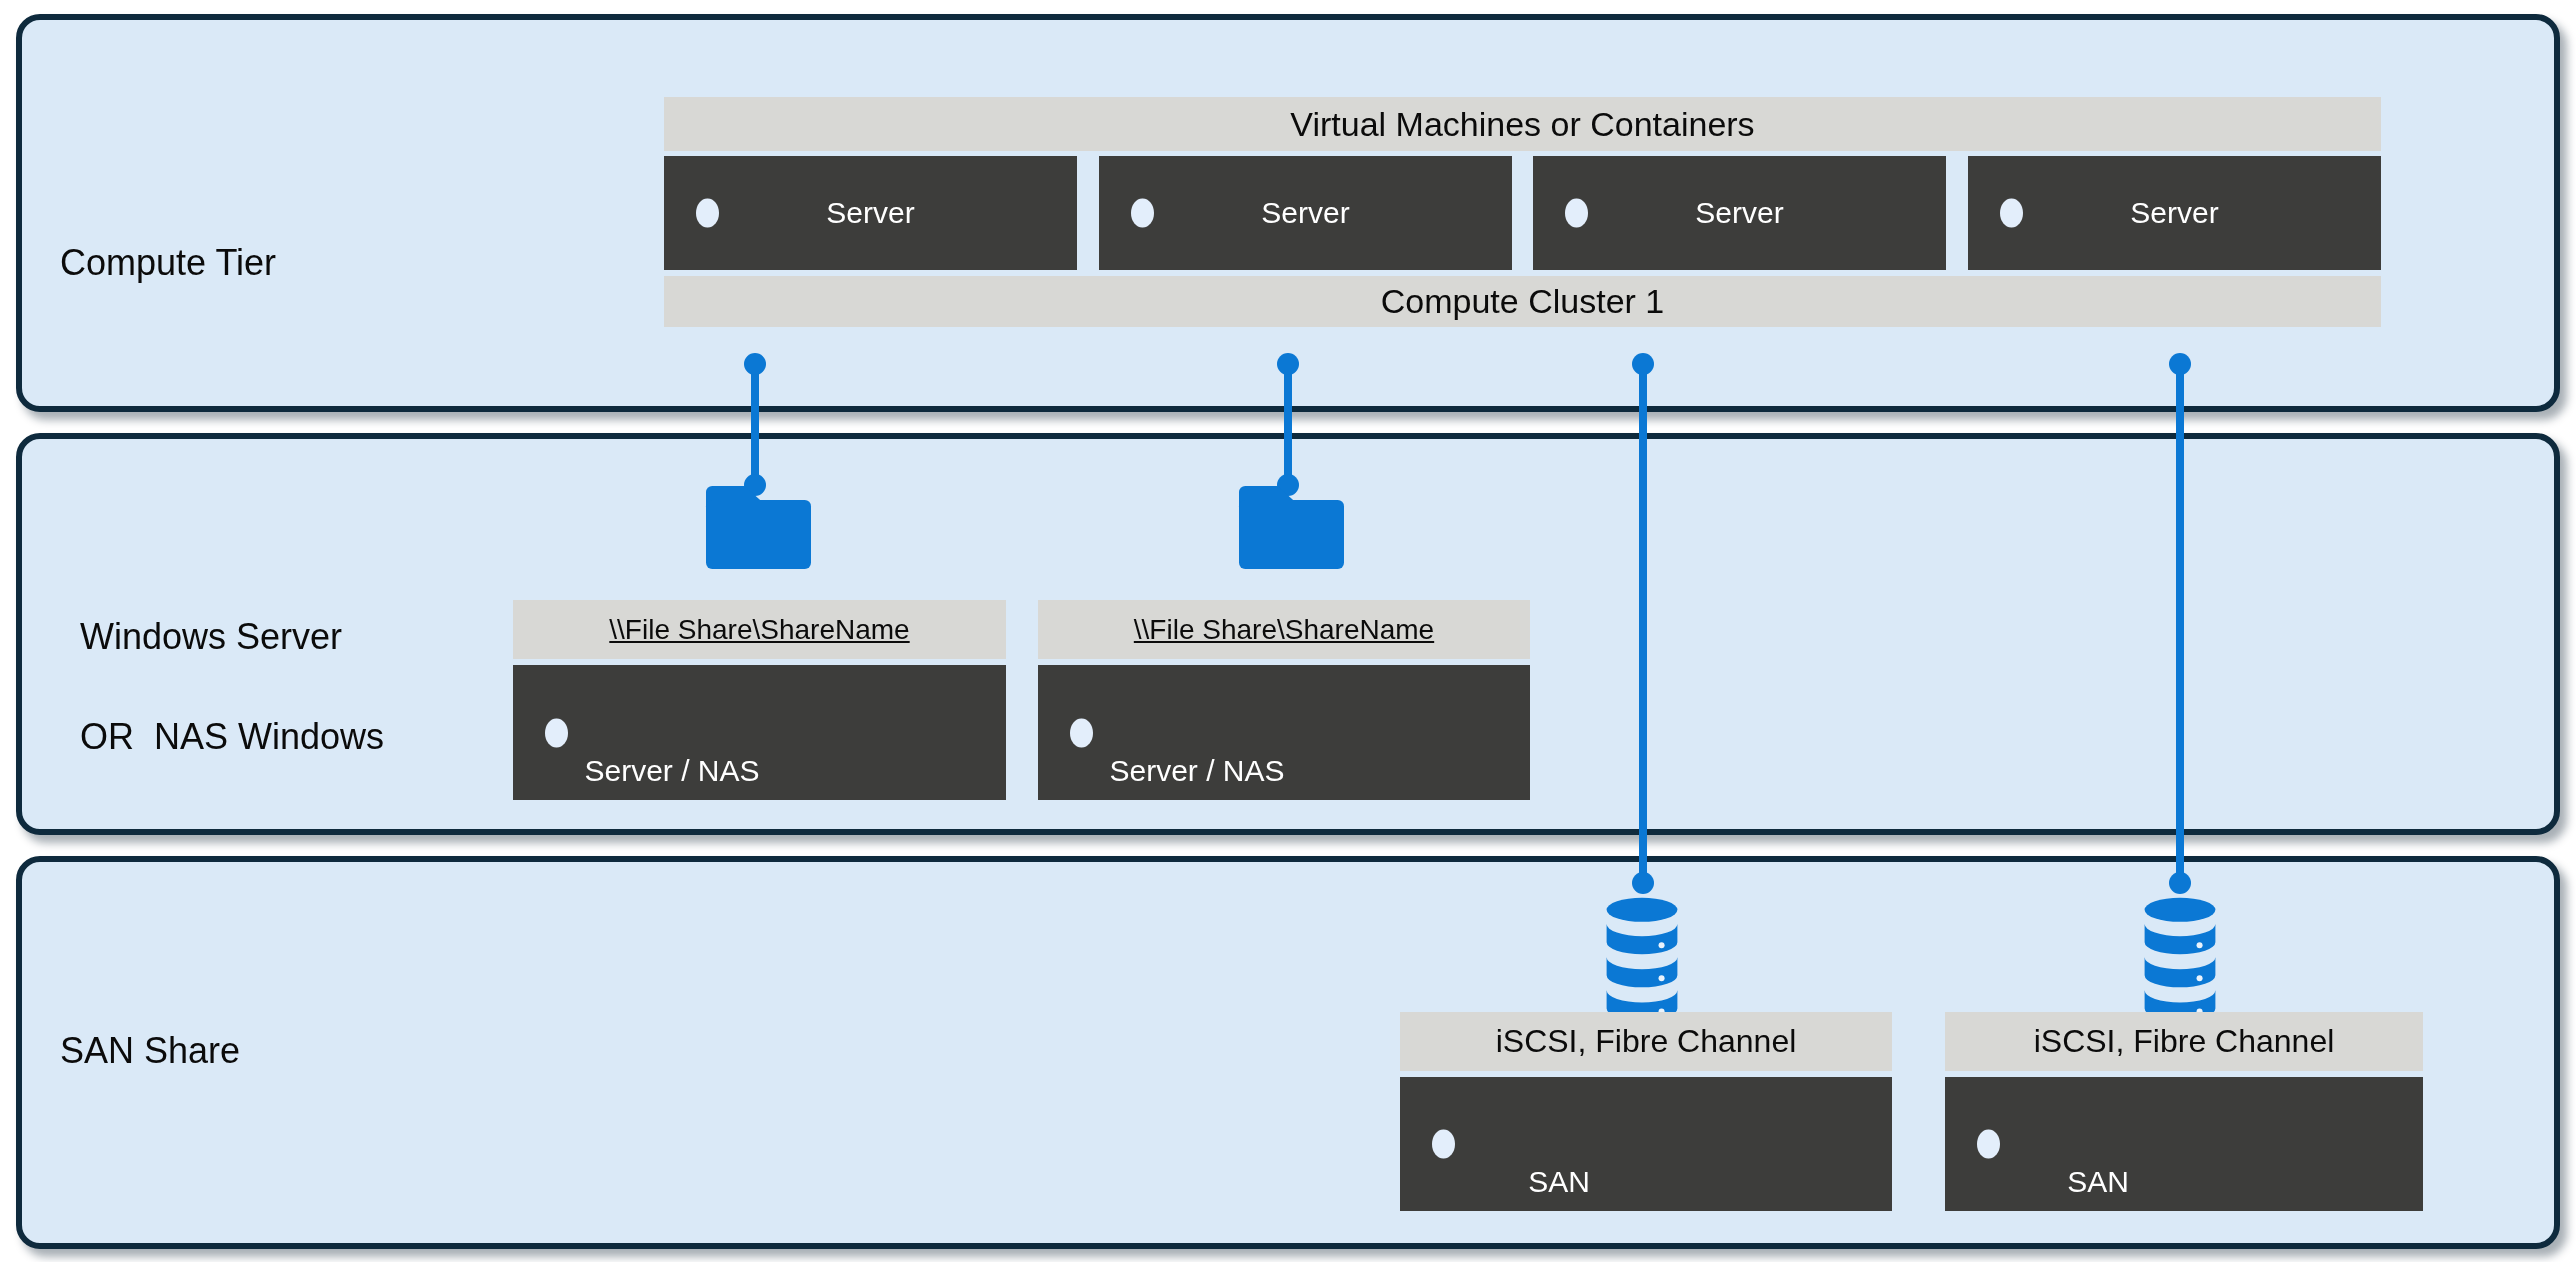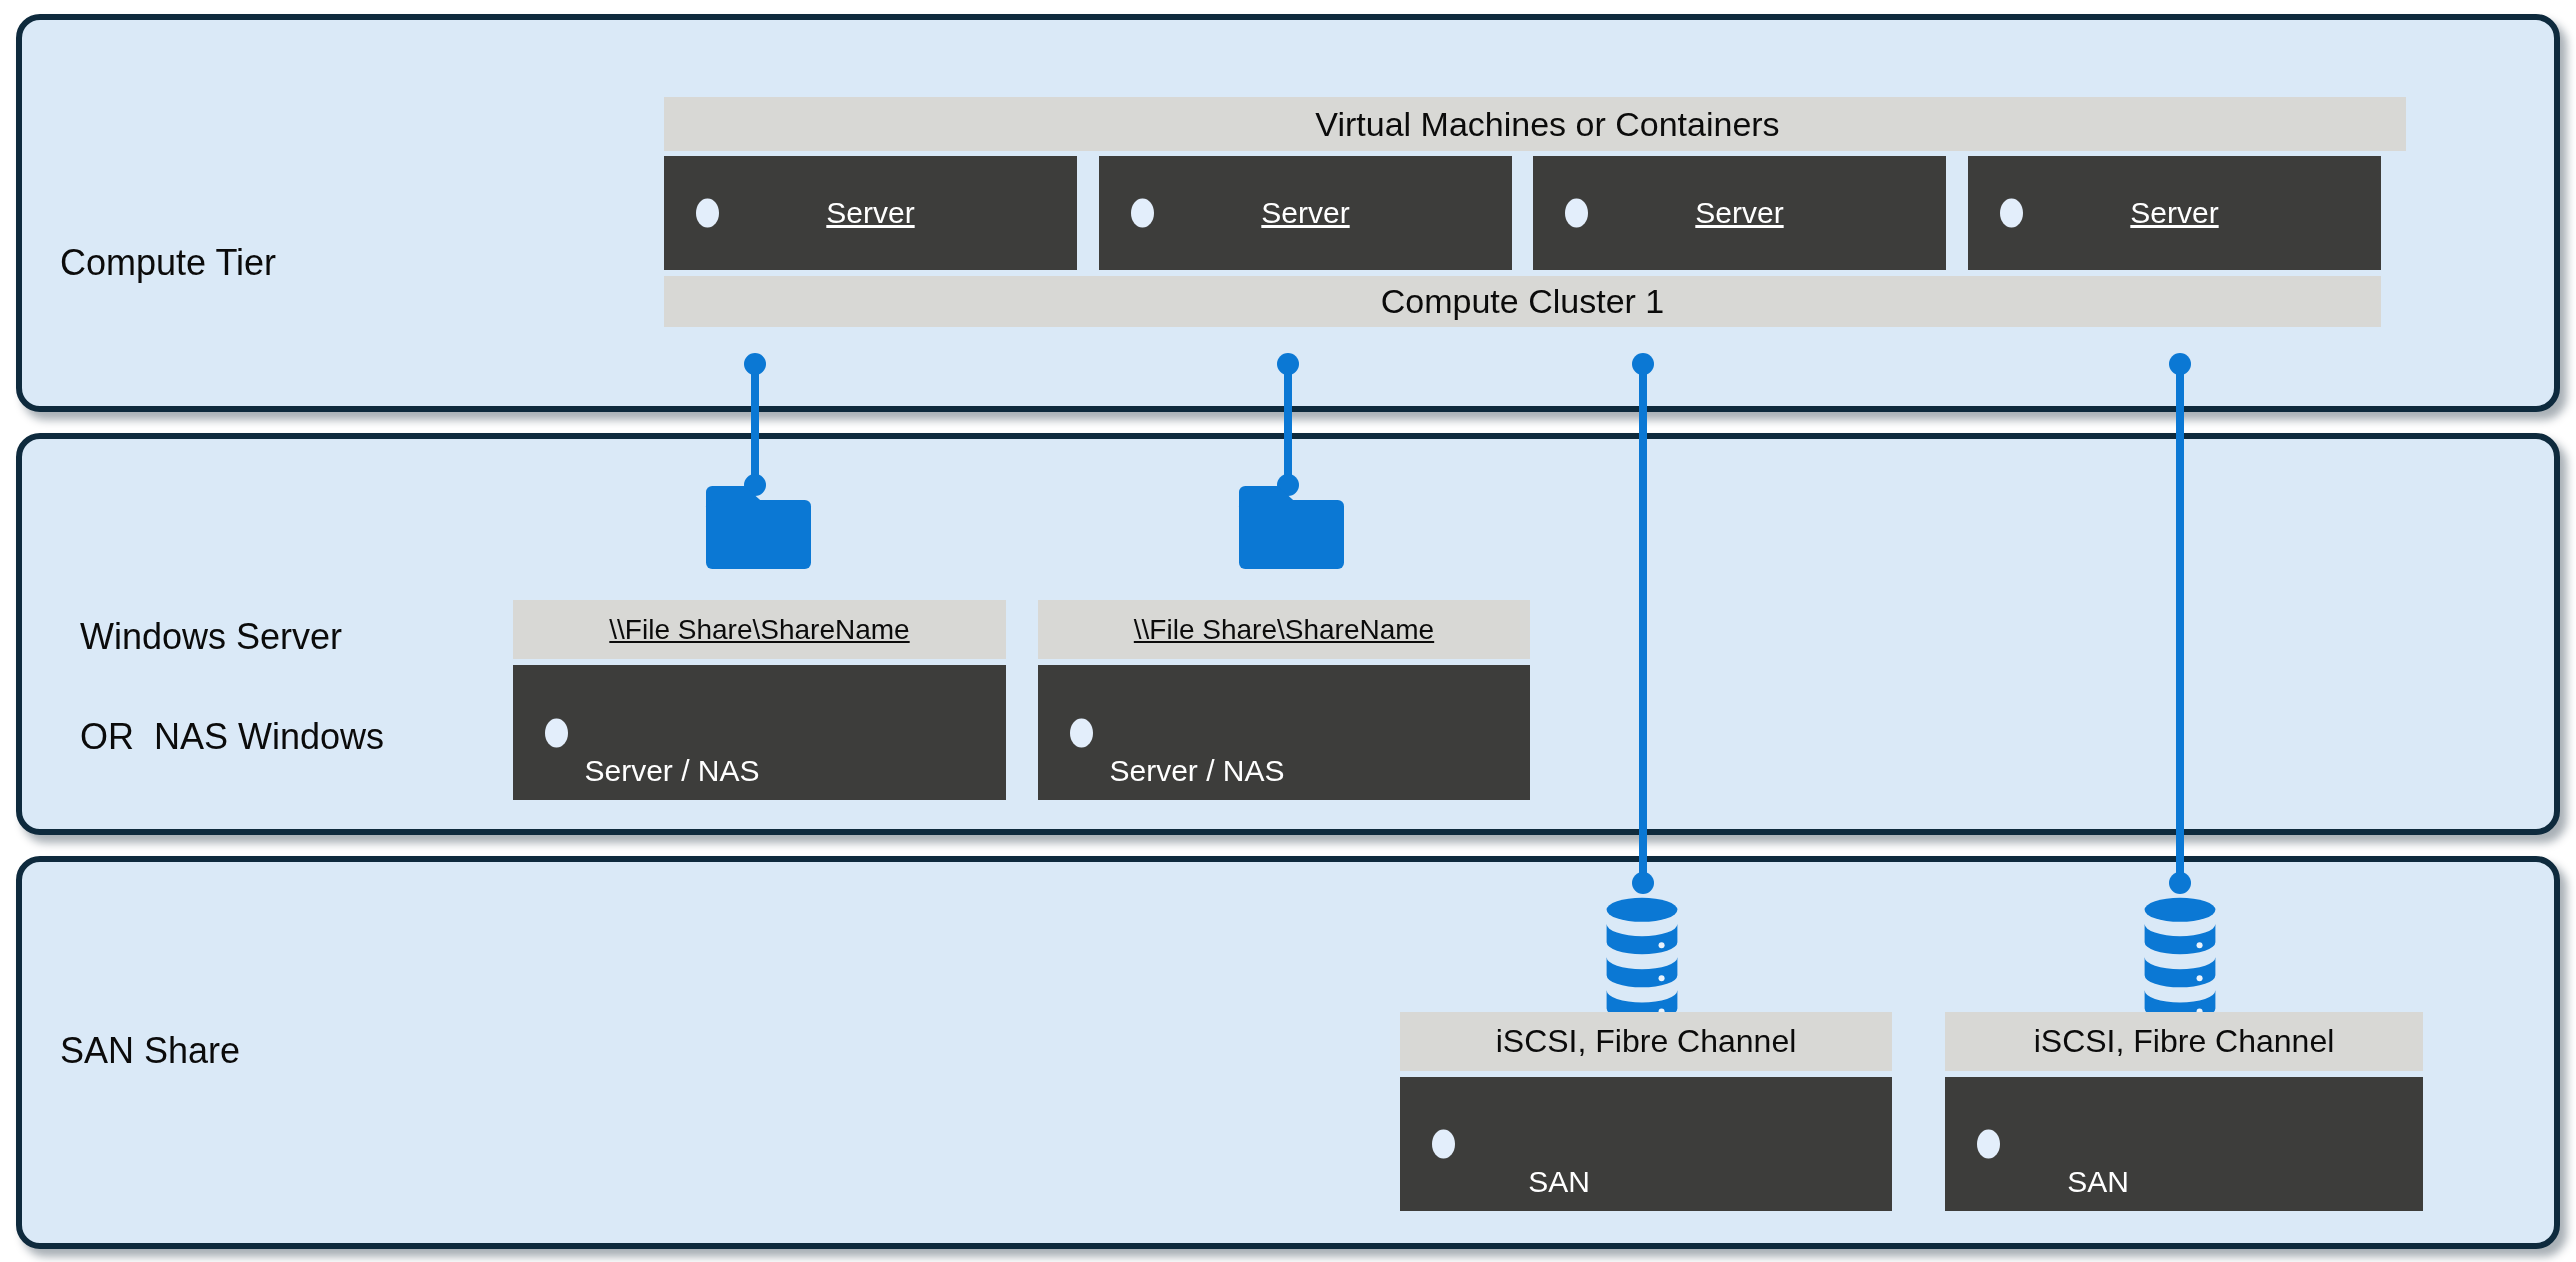--- a/index.html
+++ b/index.html
@@ -16,21 +16,21 @@
   
   .bar{position:absolute;background:#d8d8d5;display:flex;align-items:center;
        justify-content:center;font-size:34px;color:#0b0b0b;}
   .bar .underlined{text-decoration:underline;font-size:28px;}
 
   
   .darkbox{position:absolute;background:#3d3d3b;display:flex;align-items:center;}
   .led{position:absolute;left:32px;top:50%;transform:translateY(-50%);
        width:22.5px;height:29px;border-radius:50%;background:#e3eefb;}
   .darkbox .boxlabel{color:#ffffff;font-size:30px;}
-  .label-center{width:100%;text-align:center;text-decoration:underline;}
+  .label-center{width:100%;text-align:center;}
   .label-left{position:absolute;left:0;top:0;height:100%;display:flex;
               align-items:center;justify-content:center;margin-top:38px;}
 
   
   .connector{position:absolute;width:7.5px;background:#0b78d4;}
   .connector::before,.connector::after{content:"";position:absolute;left:-7.5px;
          width:22.5px;height:22.5px;border-radius:50%;background:#0b78d4;}
   .connector::before{top:-11.2px;}
   .connector::after{bottom:-11.2px;}
 
@@ -53,21 +53,21 @@
 <div class="tier" style="top:433px;height:402px;"></div>
 <div class="tier" style="top:856px;height:393px;"></div>
 
 <div class="tier-label" style="top:195px;margin-top:43px;">Compute Tier</div>
 <div class="tier-label" style="top:562px;">
   <span>Windows Server</span><br>
   <span>OR  NAS Windows</span>
 </div>
 <div class="tier-label" style="top:1026px;">SAN Share</div>
 
-<div class="bar" style="left:664px;top:97px;width:1717px;height:54px;padding-left:25px;">
+<div class="bar" style="left:664px;top:97px;width:1717px;height:54px;">
   <span>Virtual Machines or Containers</span>
 </div>
 
 <div class="darkbox" style="left:664px;top:156px;width:413px;height:114px;">
   <span class="led"></span>
   <span class="boxlabel label-center">Server</span>
 </div>
 <div class="darkbox" style="left:1099px;top:156px;width:413px;height:114px;">
   <span class="led"></span>
   <span class="boxlabel label-center">Server</span>

